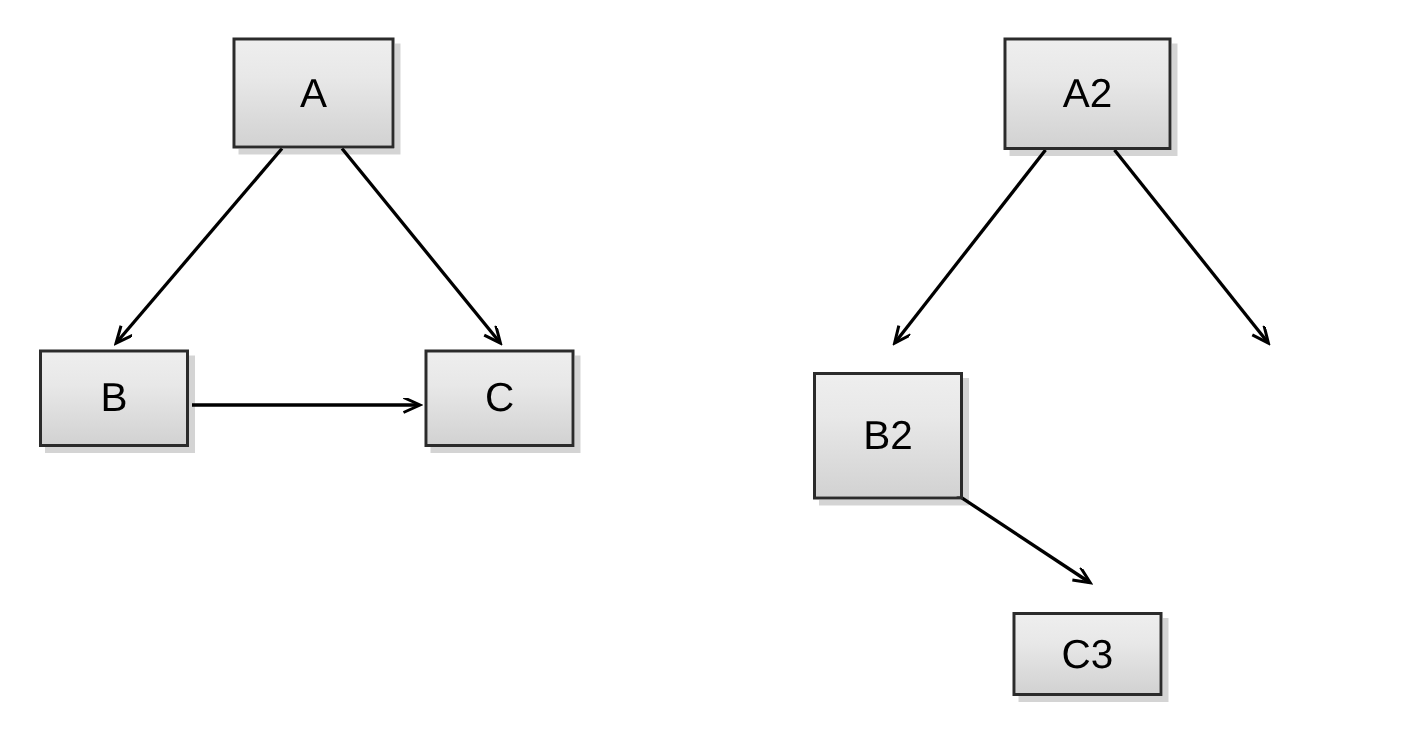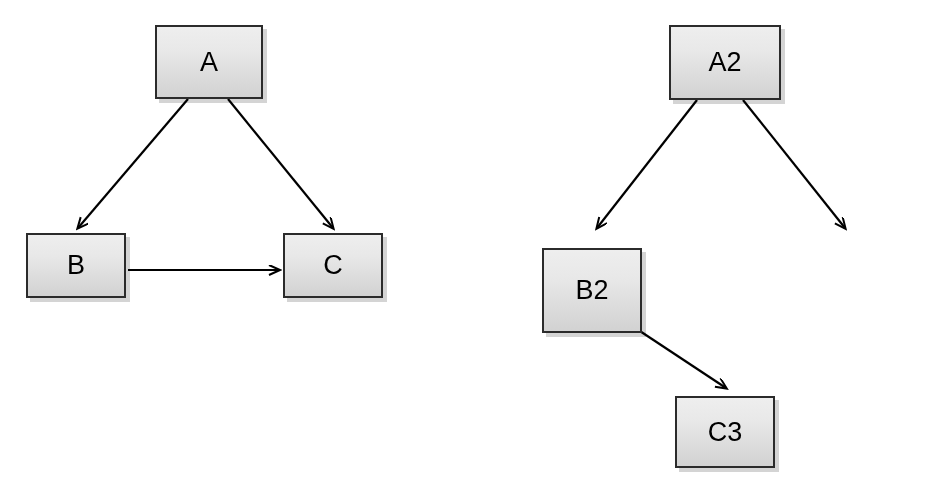--- a/index.html
+++ b/index.html
@@ -80,17 +80,17 @@
 
   <div class="node" style="left:669px; top:25px; width:112px; height:75px;justify-content:center;">
     <span class="node-label">A2</span>
   </div>
 
   <div class="node" style="left:542px; top:217px; width:100px; height:85px;margin-top:31px;">
     <span class="node-label">B2</span>
   </div>
 
 
-  <div class="node" style="left:675px; top:396px; width:100px; height:72px;">
+  <div class="node" style="left:675px; top:408px; width:100px; height:56px;">
     <span class="node-label">C3</span>
   </div>
 
 </div>
 
 </body></html>

